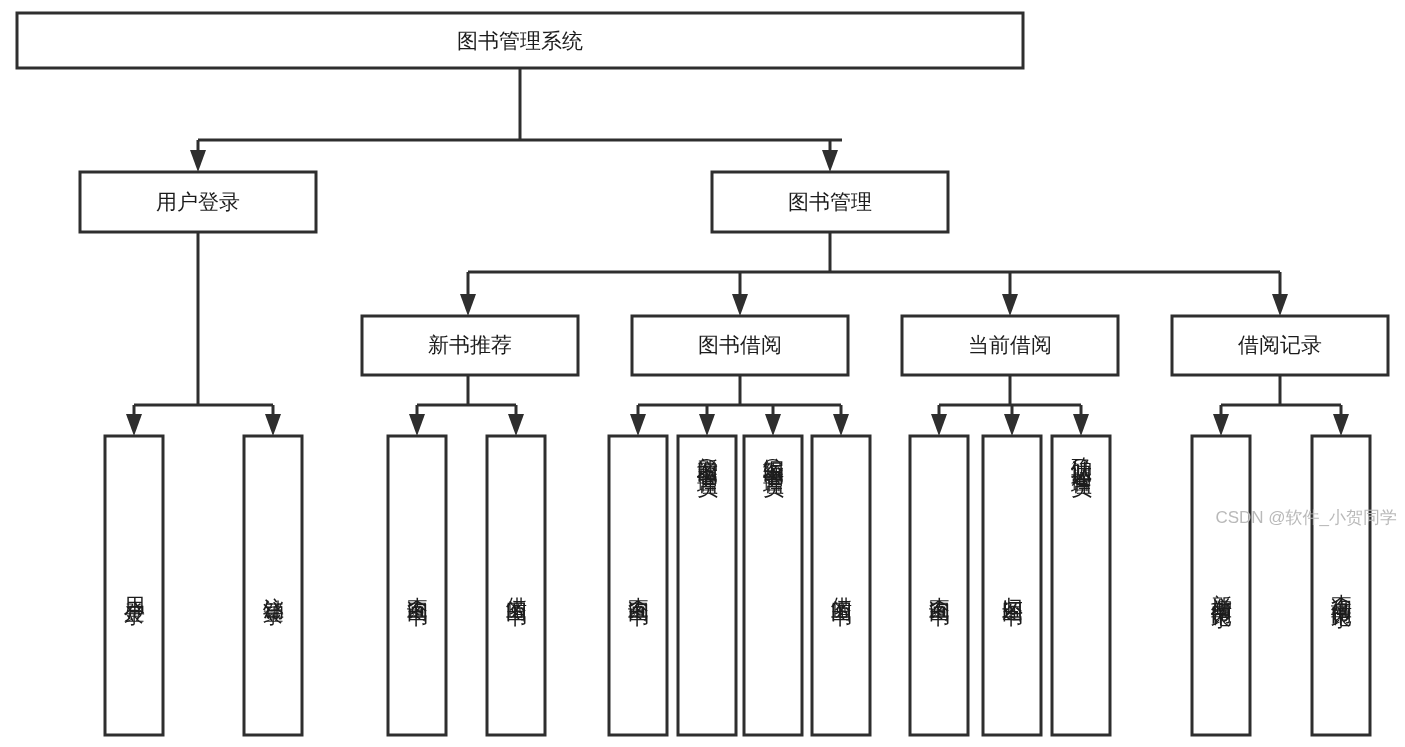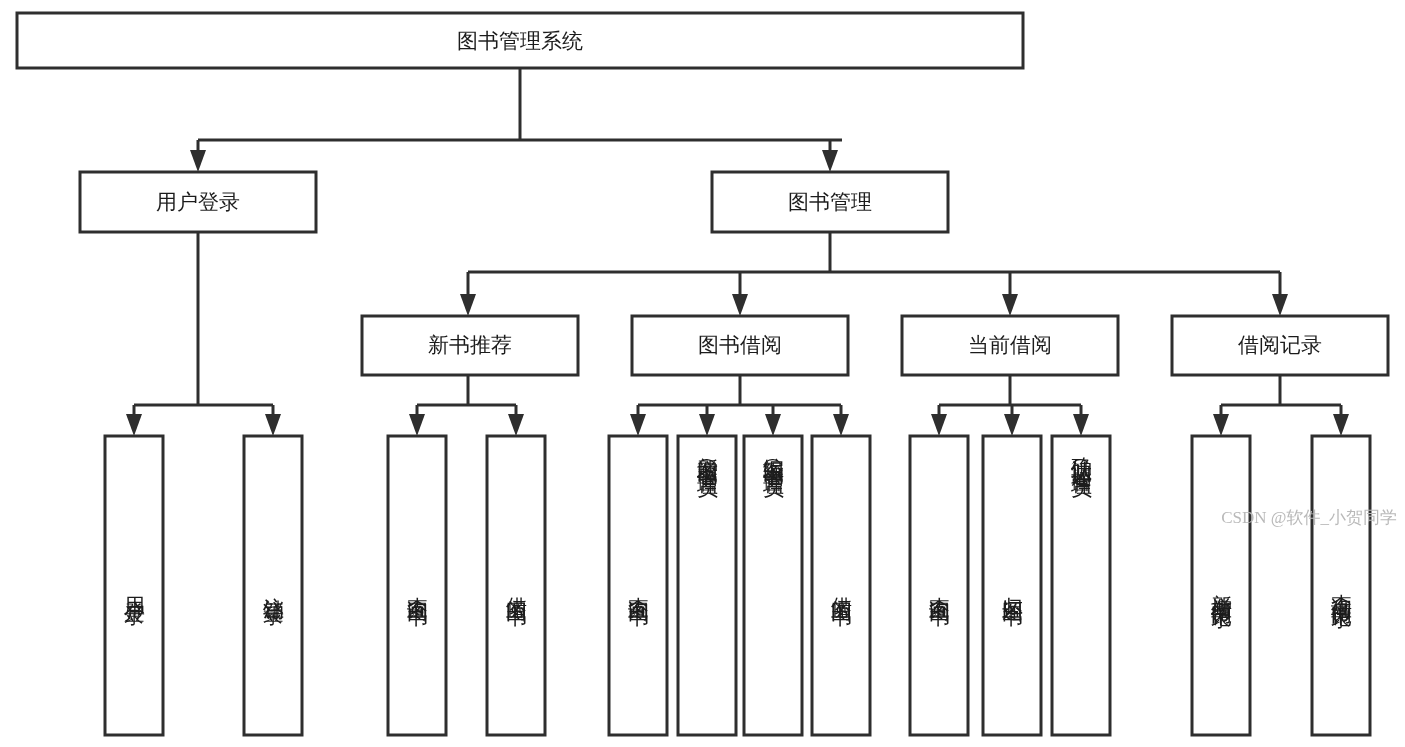--- a/index.html
+++ b/index.html
@@ -44,21 +44,21 @@
     fill: none;
   }
   .edge-arrow {
     fill: #2e2e2e;
     stroke: none;
   }
   .watermark-text {
     position: absolute;
     right: 8px;
     bottom: 6px;
-    font-family: Liberation Serif, serif;
+    font-family: Liberation Sans, sans-serif;
     font-size: 17px;
     color: #b9b9b9;
     white-space: nowrap;
     pointer-events: none;
   }
 </style>
 </head>
 <body>
 
 <div id="diagram-root">

